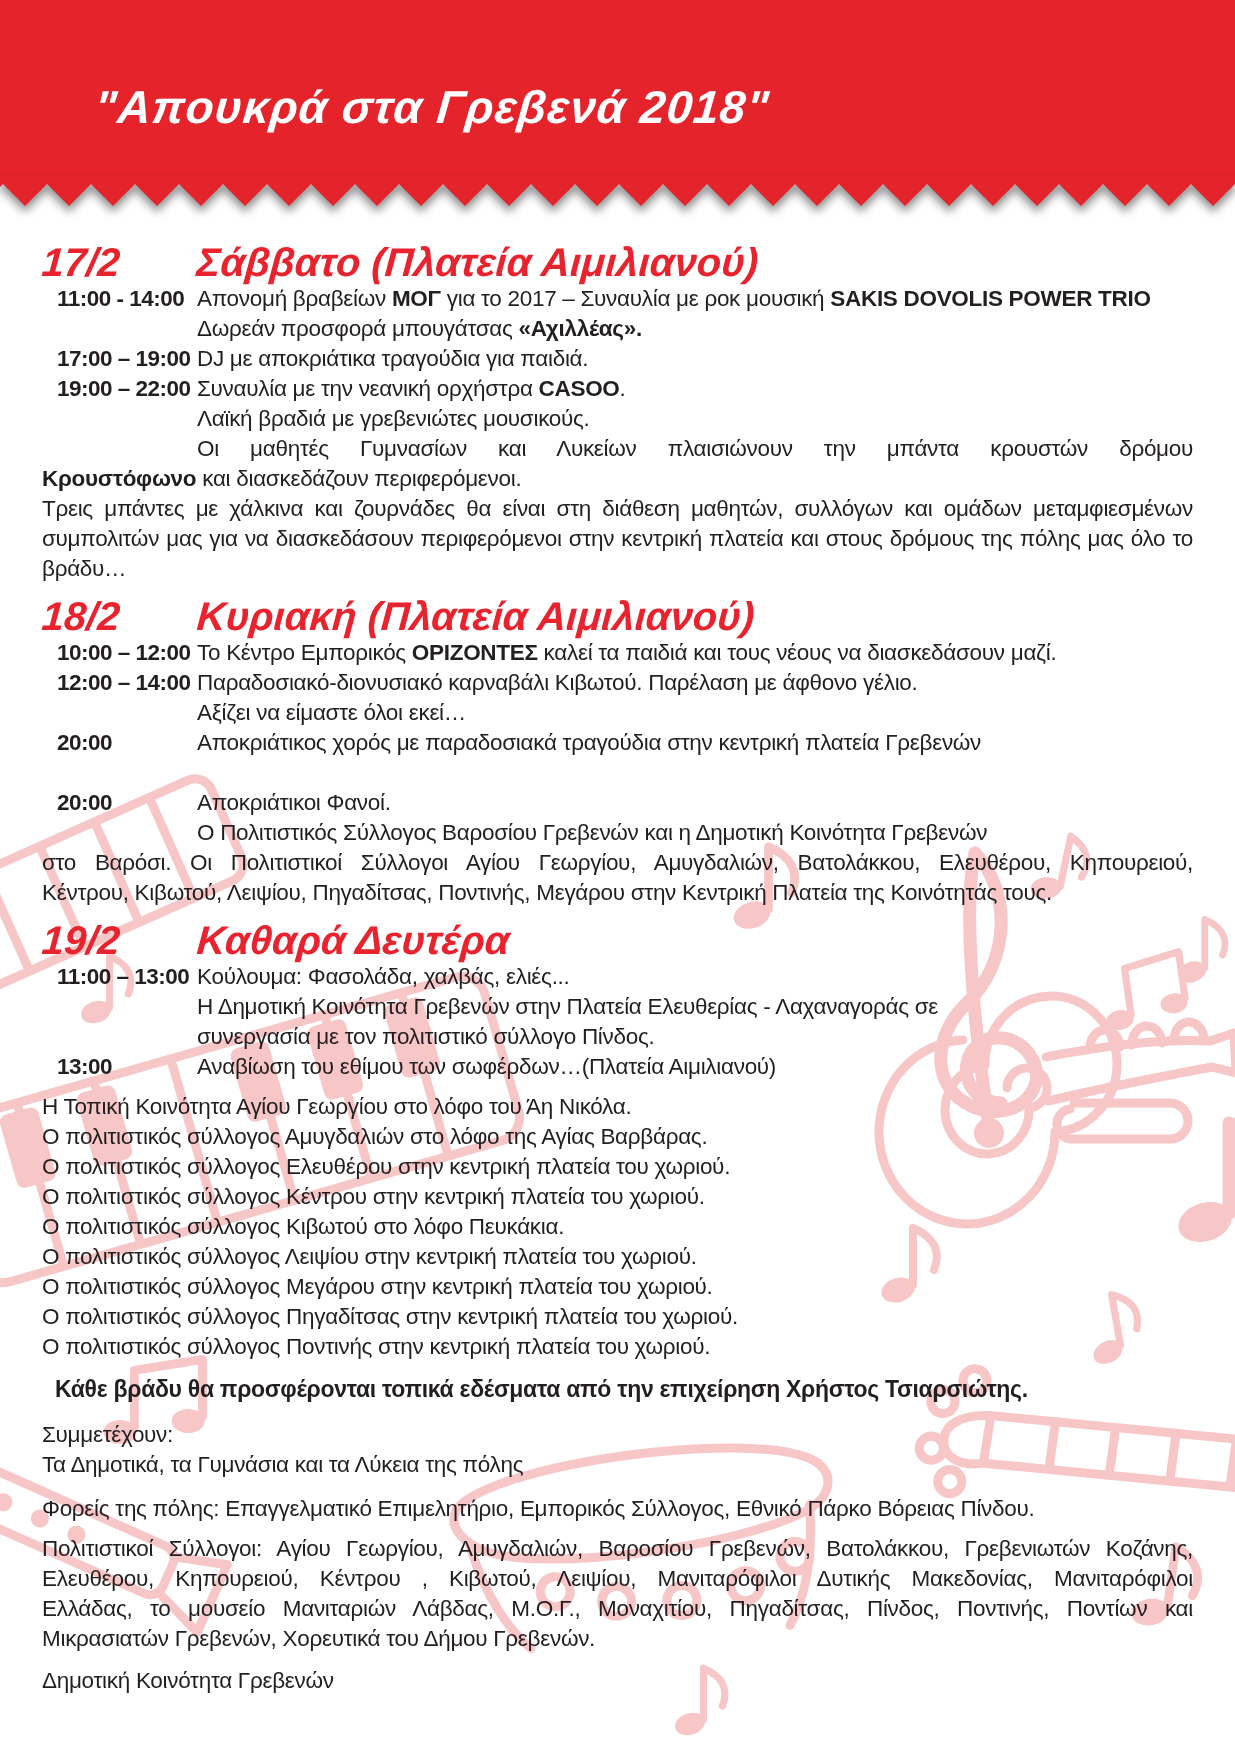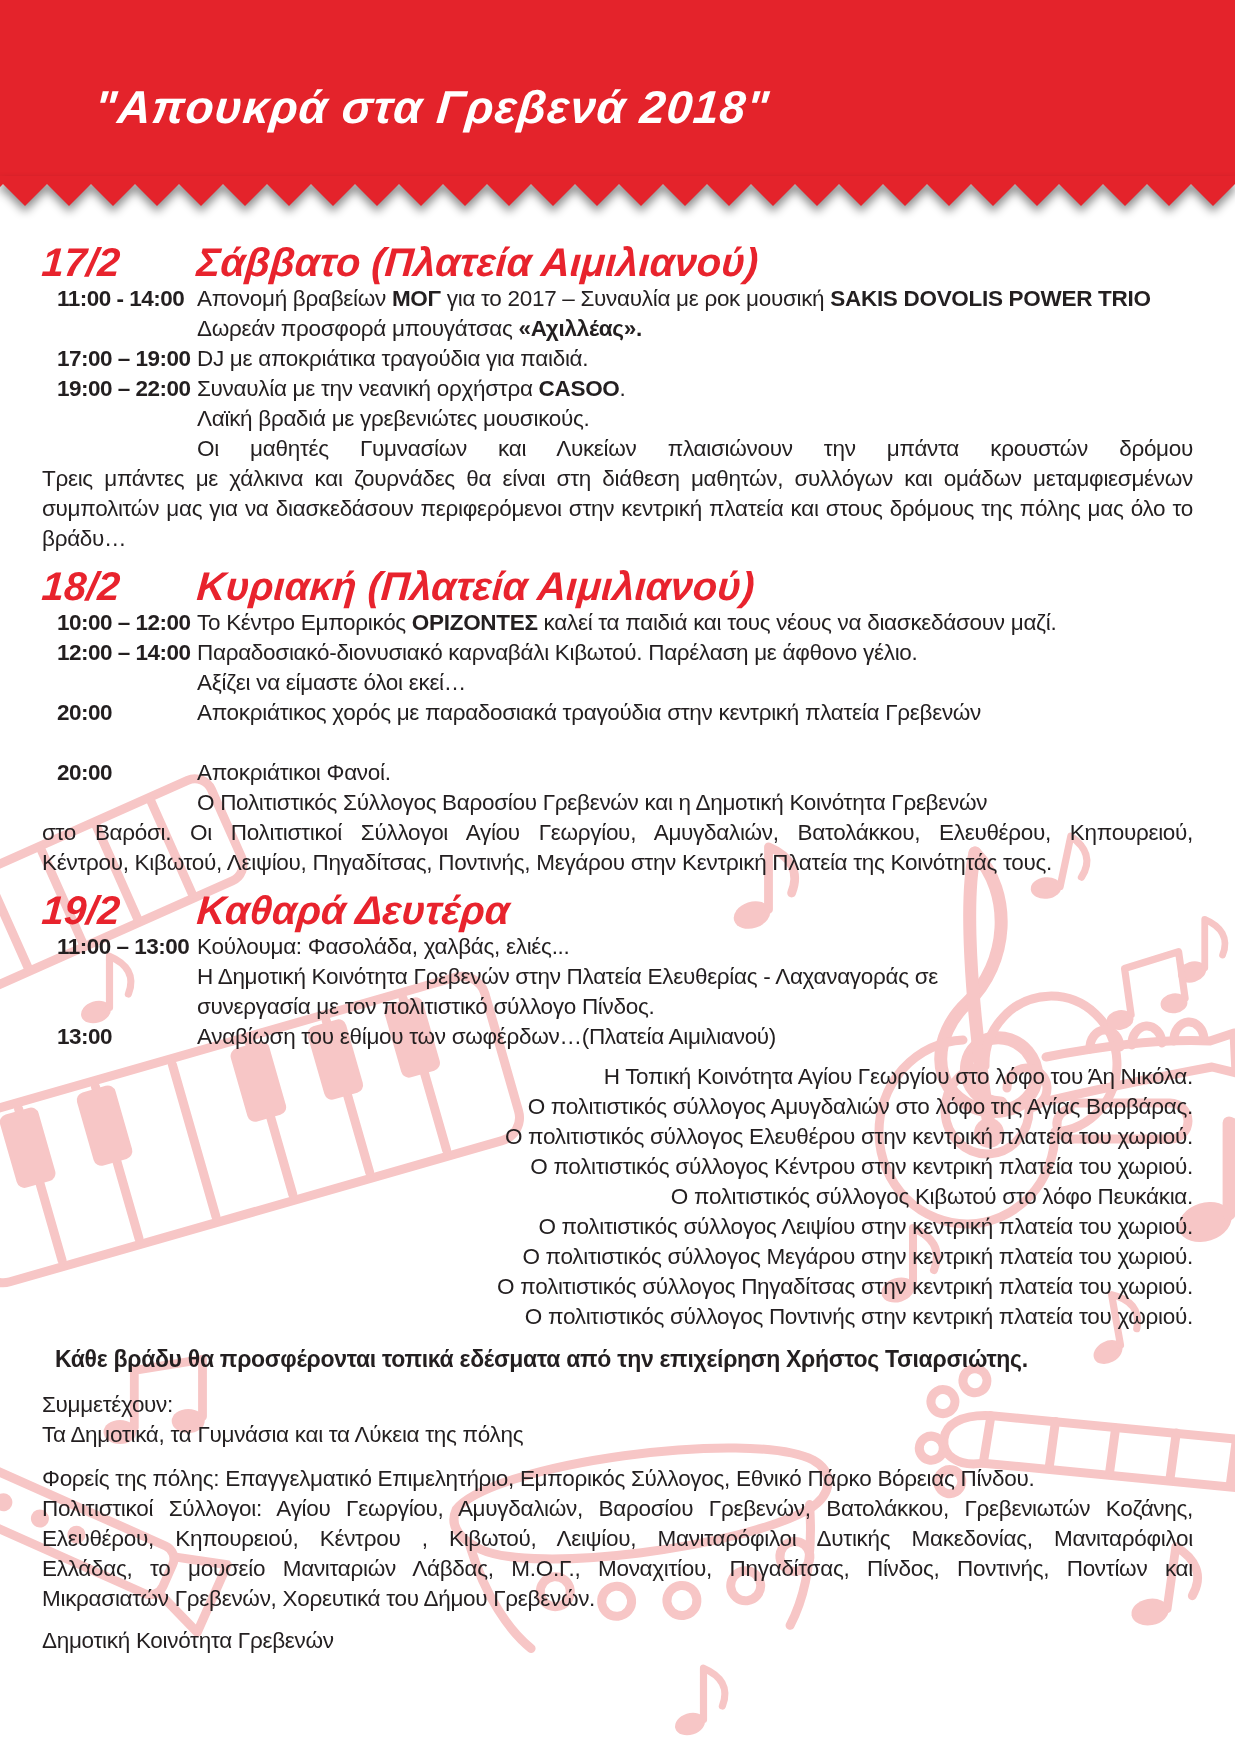--- a/index.html
+++ b/index.html
@@ -32,25 +32,25 @@
     font-size:40px;line-height:40px;letter-spacing:0;
     transform:skewX(-4deg);transform-origin:left;white-space:nowrap;
   }
   .sec .num{position:absolute;left:0;top:0;}
   .row{position:relative;padding-left:155px;min-height:30px;}
   .row .t{position:absolute;left:15px;top:0;font-weight:bold;letter-spacing:-0.5px;}
   .full{padding-left:0;}
   .j{text-align:justify;text-align-last:justify;}
   b.em{font-weight:bold;}
   .gap2{margin-top:30px;}
-  .vlist{margin-top:10px;text-align:right;}
+  .vlist{margin-top:10px;}
   .closing{margin-top:12px;font-weight:bold;font-size:23px;margin-left:13px;}
   .blk14{margin-top:14px;}
   .blk16{margin-top:16px;}
-  .blk10{}
+  .blk10{margin-top:10px;}
   .blk12{margin-top:12px;}
 </style>
 </head>
 <body>
 
 <svg class="doodles" viewBox="0 0 1235 1762" aria-hidden="true">
   <defs>
     <g id="note8">
       <ellipse class="df" cx="0" cy="0" rx="17" ry="12" transform="rotate(-18)"></ellipse>
       <path class="dd" style="stroke-width:8" d="M15,-5 V-62 C34,-54 44,-40 36,-20"></path>
@@ -162,20 +162,23 @@
   <div class="row">
     <span class="t">19:00 – 22:00</span>
     <span><span>Συναυλία με την νεανική ορχήστρα </span><b class="em">CASOO</b><span>.</span></span>
   </div>
   <div class="row">
     <span>Λαϊκή βραδιά με γρεβενιώτες μουσικούς.</span>
   </div>
   <div class="row j">
     <span>Οι μαθητές Γυμνασίων και Λυκείων πλαισιώνουν την μπάντα κρουστών δρόμου</span>
   </div>
+  <div class="row full">
+    <b class="em">Κρουστόφωνο</b><span> και διασκεδάζουν περιφερόμενοι.</span>
+  </div>
   <div class="row full j"><span>Τρεις μπάντες με χάλκινα και ζουρνάδες θα είναι στη διάθεση μαθητών, συλλόγων και ομάδων μεταμφιεσμένων</span></div>
   <div class="row full j"><span>συμπολιτών μας για να διασκεδάσουν περιφερόμενοι στην κεντρική πλατεία και στους δρόμους της πόλης μας όλο το</span></div>
   <div class="row full"><span>βράδυ…</span></div>
 
   <h2 class="sec">
     <span class="num">18/2</span>
     <span>Κυριακή (Πλατεία Αιμιλιανού)</span>
   </h2>
   <div class="row">
     <span class="t">10:00 – 12:00</span>

